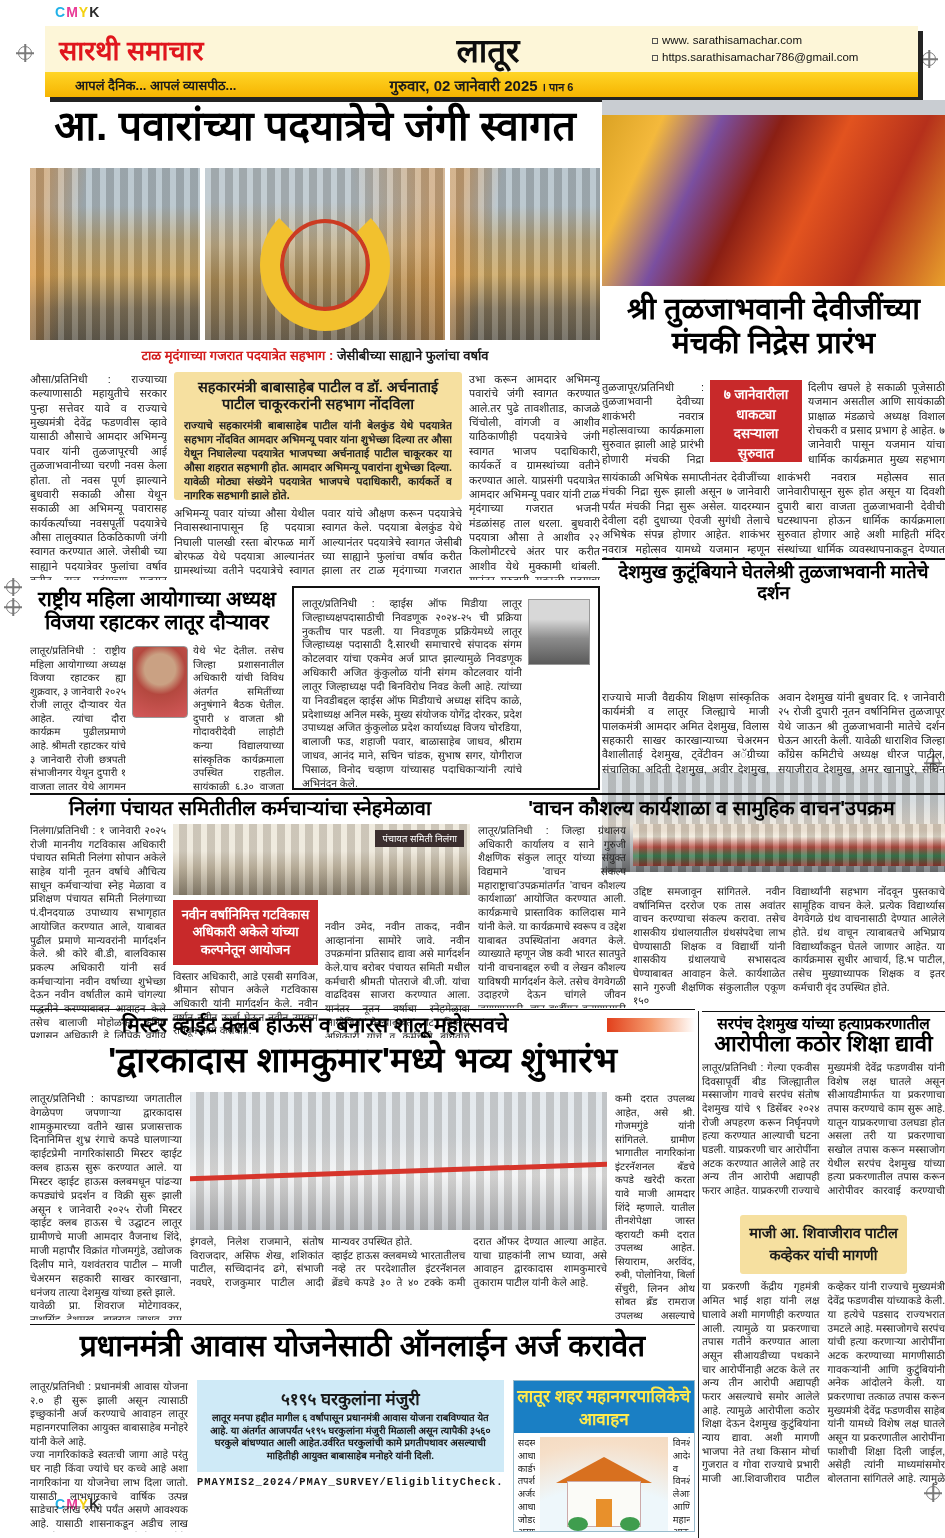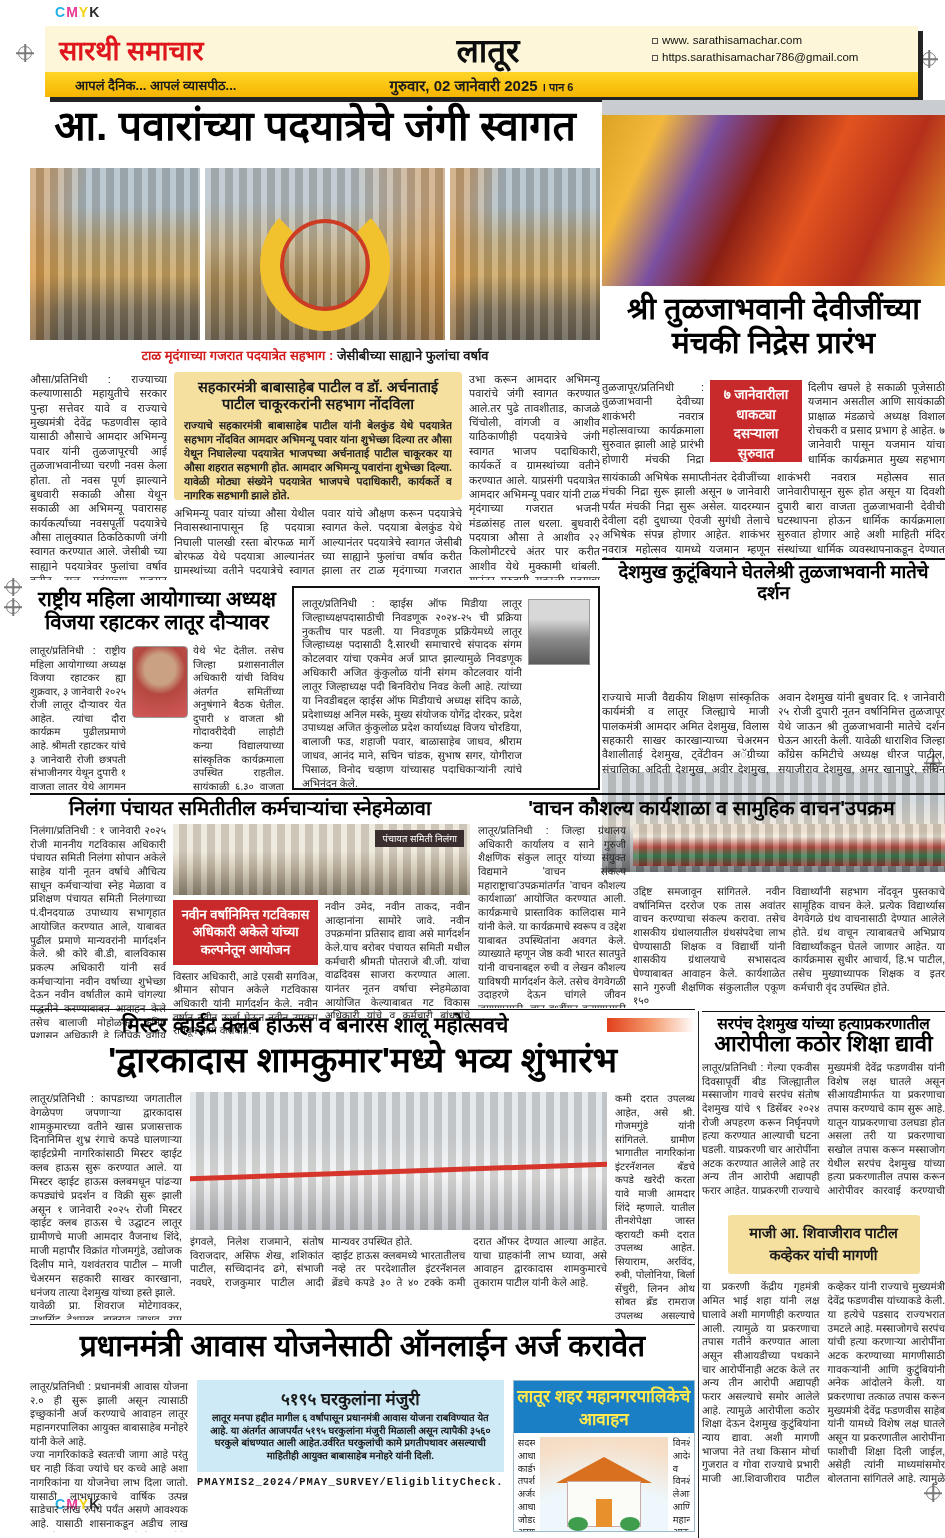--- a/index.html
+++ b/index.html
@@ -174,21 +174,21 @@
   <section>
     <div class="abs rule" style="left:30px; top:793px; width:915px; height:1.5px;"></div>
     <h3 class="abs hl" style="left:30px; top:797px; width:440px; font-size:20px;">निलंगा पंचायत समितीतील कर्मचाऱ्यांचा स्नेहमेळावा</h3>
     <div class="abs cols" style="left:30px; top:824px; width:440px; height:214px; gap:7px;">
       <div class="jtext" style="flex:0 0 136px; height:214px; font-size:10.3px;">निलंगा/प्रतिनिधी : १ जानेवारी २०२५ रोजी माननीय गटविकास अधिकारी पंचायत समिती निलंगा सोपान अकेले साहेब यांनी नूतन वर्षाचे औचित्य साधून कर्मचाऱ्यांचा स्नेह मेळावा व प्रशिक्षण पंचायत समिती निलंगाच्या पं.दीनदयाळ उपाध्याय सभागृहात आयोजित करण्यात आले, याबाबत पुढील प्रमाणे मान्यवरांनी मार्गदर्शन केले. श्री कोरे बी.डी, बालविकास प्रकल्प अधिकारी यांनी सर्व कर्मचाऱ्यांना नवीन वर्षाच्या शुभेच्छा देऊन नवीन वर्षातील कामे चांगल्या पद्धतीने करण्याबाबत आवाहन केले तसेच बालाजी मोहोळकर कनिष्ठ प्रशासन अधिकारी हे लिपिक वर्गीय कर्मचारी संघटनेचे विभागीय उपाध्यक्ष झाल्याबद्दल व विभागातून निलंगा तालुक्यात उपाध्यक्ष पदाचा बहुमान मिळाल्याबद्दल अभिनंदन करण्यात आले. नवीन वर्षाच्या स्नेह मेळाव्यात श्री मोहोळकर, जगताप,</div>
       <div style="flex:1; display:flex; flex-direction:column; gap:5px;">
         <div class="ph ph-hall" style="height:90px;">
           <div class="tex"></div>
           <div class="ph-banner">पंचायत समिती निलंगा</div>
         </div>
-        <div class="cols" style="flex:1;">
+        <div class="cols" style="flex:1;align-items:flex-end;">
           <div style="flex:1; display:flex; flex-direction:column; gap:5px;">
             <div class="box-red" style="font-size:13px; line-height:1.35; padding:6px 5px;">नवीन वर्षानिमित्त गटविकास अधिकारी अकेले यांच्या कल्पनेतून आयोजन</div>
             <div class="jtext" style="flex:1; font-size:10.3px; overflow:hidden;">विस्तार अधिकारी, आडे एसबी सगविअ, श्रीमान सोपान अकेले गटविकास अधिकारी यांनी मार्गदर्शन केले. नवीन वर्षात नवीन ऊर्जा घेऊन नवीन उपक्रम राबवून कामे करावीत.</div>
           </div>
           <div class="jtext" style="flex:1; font-size:10.3px; height:118px;">नवीन उमेद, नवीन ताकद, नवीन आव्हानांना सामोरे जावे. नवीन उपक्रमांना प्रतिसाद द्यावा असे मार्गदर्शन केले.याच बरोबर पंचायत समिती मधील कर्मचारी श्रीमती पोतराजे बी.जी. यांचा वाढदिवस साजरा करण्यात आला. यानंतर नूतन वर्षाचा स्नेहमेळावा आयोजित केल्याबाबत गट विकास अधिकारी यांचे व कर्मचारी बांधवांचे आभार मानून सर्वांना नूतन वर्षाच्या शुभेच्छा देण्यात आल्या.</div>
         </div>
       </div>
     </div>
   </section>
 
@@ -226,21 +226,21 @@
       </div>
       <div class="jtext" style="flex:0 0 80px; height:228px; font-size:10.2px;">कमी दरात उपलब्ध आहेत, असे श्री. गोजमगुंडे यांनी सांगितले. ग्रामीण भागातील नागरिकांना इंटरनॅशनल बँडचे कपडे खरेदी करता यावे माजी आमदार शिंदे म्हणाले. यातील तीनशेपेक्षा जास्त व्हरायटी कमी दरात उपलब्ध आहेत. सियाराम, अरविंद, रुबी, पोलोनिया, बिर्ला सेंचुरी, लिनन ओथ सोबत ब्रँड रामराज उपलब्ध असल्याचे शामकुमारचे संचालक तुकाराम पाटील. सोबतच मिस्टर व्हाईट क्लब कपडे खरेदी करणाऱ्यांनासाठी अनेक ऑफर देण्यात आल्या आहेत.</div>
     </div>
   </section>
 
   <section class="abs" style="left:702px; top:1011px; width:243px; height:527px; overflow:hidden;">
     <div class="rule" style="width:100%; height:1px;"></div>
     <div class="hl" style="font-size:15.5px; margin-top:3px;">सरपंच देशमुख यांच्या हत्याप्रकरणातील</div>
     <div class="hl" style="font-size:22px;">आरोपीला कठोर शिक्षा द्यावी</div>
     <div class="jtext" style="margin-top:4px; height:148px; column-count:2; column-gap:8px; font-size:10.3px;">लातूर/प्रतिनिधी : गेल्या एकवीस दिवसापूर्वी बीड जिल्ह्यातील मस्साजोग गावचे सरपंच संतोष देशमुख यांचे ९ डिसेंबर २०२४ रोजी अपहरण करून निर्घृनपणे हत्या करण्यात आल्याची घटना घडली. याप्रकरणी चार आरोपींना अटक करण्यात आलेले आहे तर अन्य तीन आरोपी अद्यापही फरार आहेत. याप्रकरणी राज्याचे मुख्यमंत्री देवेंद्र फडणवीस यांनी विशेष लक्ष घातले असून सीआयडीमार्फत या प्रकरणाचा तपास करण्याचे काम सुरू आहे. यातून याप्रकरणाचा उलघडा होत असला तरी या प्रकरणाचा सखोल तपास करून मस्साजोग येथील सरपंच देशमुख यांच्या हत्या प्रकरणातील तपास करून आरोपीवर कारवाई करण्याची मागणी करण्यात आली होती. नुकत्याच झालेल्या विधीमंडळाच्या हिवाळी अधिवेशनातही हा मुद्दा चांगला चर्चेला आला होता. हा मुद्दा बीडच्या खासदारांनी दिल्ली येथे झालेल्या हिवाळी अधिवेशनामध्ये मांडला.</div>
-    <div class="box-tan" style="margin:6px auto; width:192px; text-align:center; font-weight:bold; font-size:14.5px; line-height:1.5; padding:8px 6px;">माजी आ. शिवाजीराव पाटील कव्हेकर यांची मागणी</div>
+    <div class="box-tan" style="margin:6px auto; width:167px; text-align:center; font-weight:bold; font-size:14.5px; line-height:1.5; padding:8px 6px;">माजी आ. शिवाजीराव पाटील कव्हेकर यांची मागणी</div>
     <div class="jtext" style="height:218px; column-count:2; column-gap:8px; font-size:10.3px;">या प्रकरणी केंद्रीय गृहमंत्री अमित भाई शहा यांनी लक्ष घालावे अशी मागणीही करण्यात आली. त्यामुळे या प्रकरणाचा तपास गतीने करण्यात आला असून सीआयडीच्या पथकाने चार आरोपींनाही अटक केले तर अन्य तीन आरोपी अद्यापही फरार असल्याचे समोर आलेले आहे. त्यामुळे आरोपीला कठोर शिक्षा देऊन देशमुख कुटुंबियांना न्याय द्यावा. अशी मागणी भाजपा नेते तथा किसान मोर्चा गुजरात व गोवा राज्याचे प्रभारी माजी आ.शिवाजीराव पाटील कव्हेकर यांनी राज्याचे मुख्यमंत्री देवेंद्र फडणवीस यांच्याकडे केली. या हत्येचे पडसाद राज्यभरात उमटले आहे. मस्साजोगचे सरपंच यांची हत्या करणाऱ्या आरोपींना अटक करण्याच्या मागणीसाठी गावकऱ्यांनी आणि कुटुंबियांनी अनेक आंदोलने केली. या प्रकरणाचा तत्काळ तपास करून मुख्यमंत्री देवेंद्र फडणवीस साहेब यांनी यामध्ये विशेष लक्ष घातले असून या प्रकरणातील आरोपींना फाशीची शिक्षा दिली जाईल, असेही त्यांनी माध्यमांसमोर बोलताना सांगितले आहे. त्यामुळे यांनी केलेल्या या निपक्षपाती कार्यवाहीबद्दल त्यांचे धन्यवाद. यापुढील कालावधीतही या प्रकरणाची सखोल चौकशी करावी आणि यातील दोषीला कठोरात कठोर अशी शिक्षा द्यावी, अशी मागणीही माजी आ.शिवाजीराव पाटील कव्हेकर यांनी केली.</div>
   </section>
   <div class="abs vline" style="left:698px; top:1011px; height:527px;"></div>
 
   <section>
     <div class="abs rule" style="left:30px; top:1324px; width:665px; height:1px;"></div>
     <h2 class="abs hl" style="left:30px; top:1329px; width:665px; font-size:30px;">प्रधानमंत्री आवास योजनेसाठी ऑनलाईन अर्ज करावेत</h2>
     <div class="abs cols" style="left:30px; top:1380px; width:665px; height:152px; gap:9px;">
       <div class="jtext pre" style="flex:0 0 158px; height:152px; font-size:10.3px;">लातूर/प्रतिनिधी : प्रधानमंत्री आवास योजना २.० ही सुरू झाली असून त्यासाठी इच्छुकांनी अर्ज करण्याचे आवाहन लातूर महानगरपालिका आयुक्त बाबासाहेब मनोहरे यांनी केले आहे.
 ज्या नागरिकांकडे स्वतःची जागा आहे परंतु घर नाही किंवा ज्यांचे घर कच्चे आहे अशा नागरिकांना या योजनेचा लाभ दिला जातो. यासाठी लाभधारकाचे वार्षिक उत्पन्न साडेचार लाख रुपये पर्यंत असणे आवश्यक आहे. यासाठी शासनाकडून अडीच लाख रुपयांचे अनुदान टप्प्याटप्प्याने देण्यात येते. यात लाभधारकाने शौचालयासह ३० चौरस मीटरचे बांधकाम करणे आवश्यक आहे.

